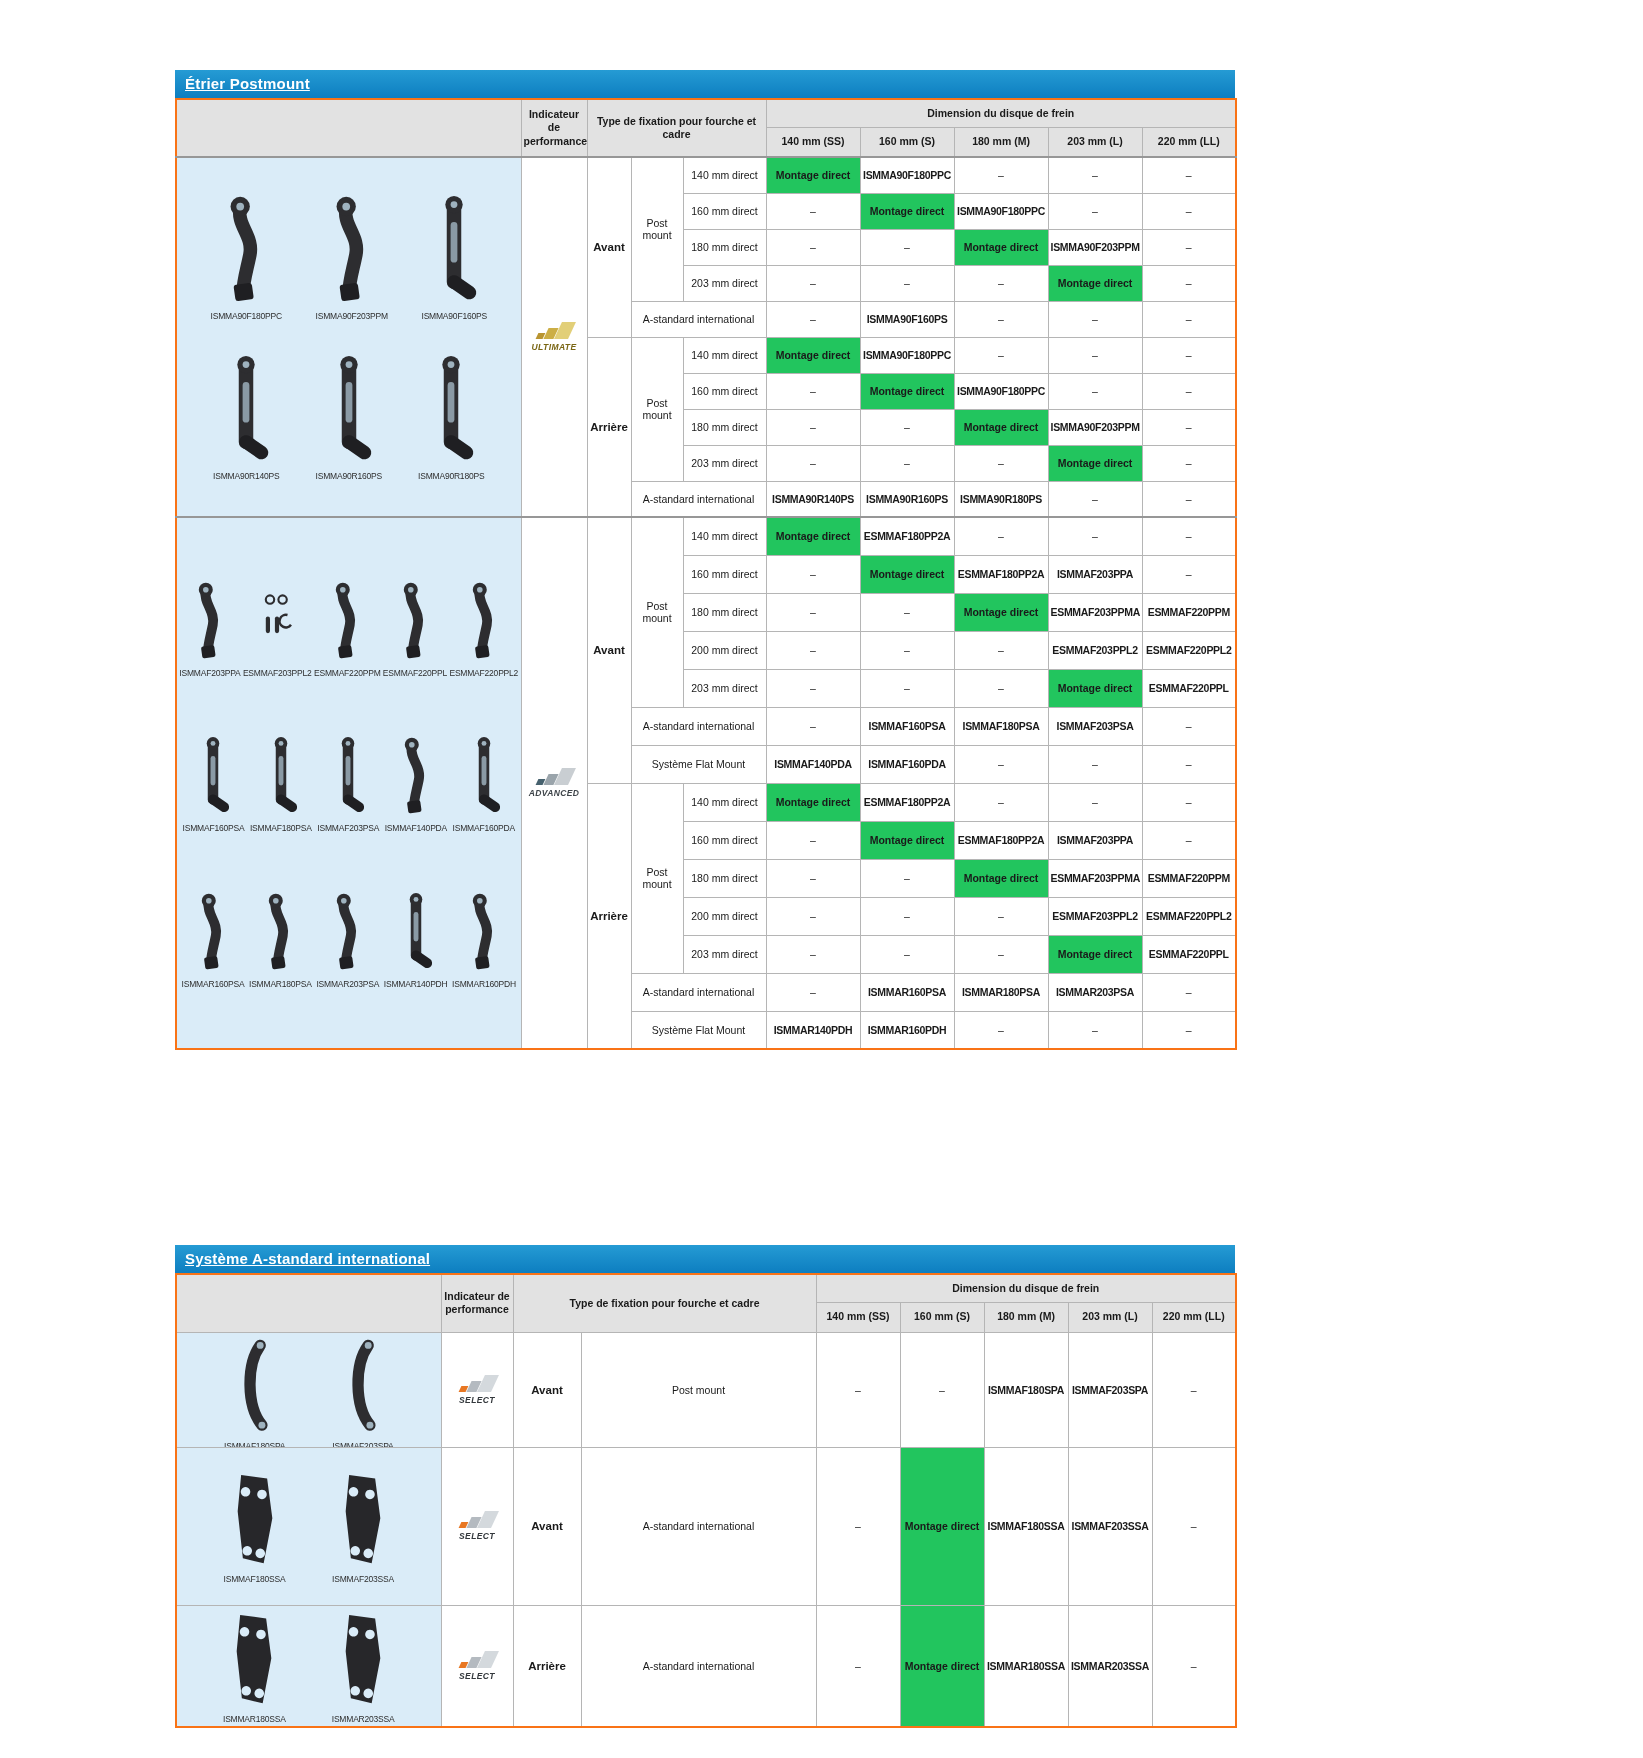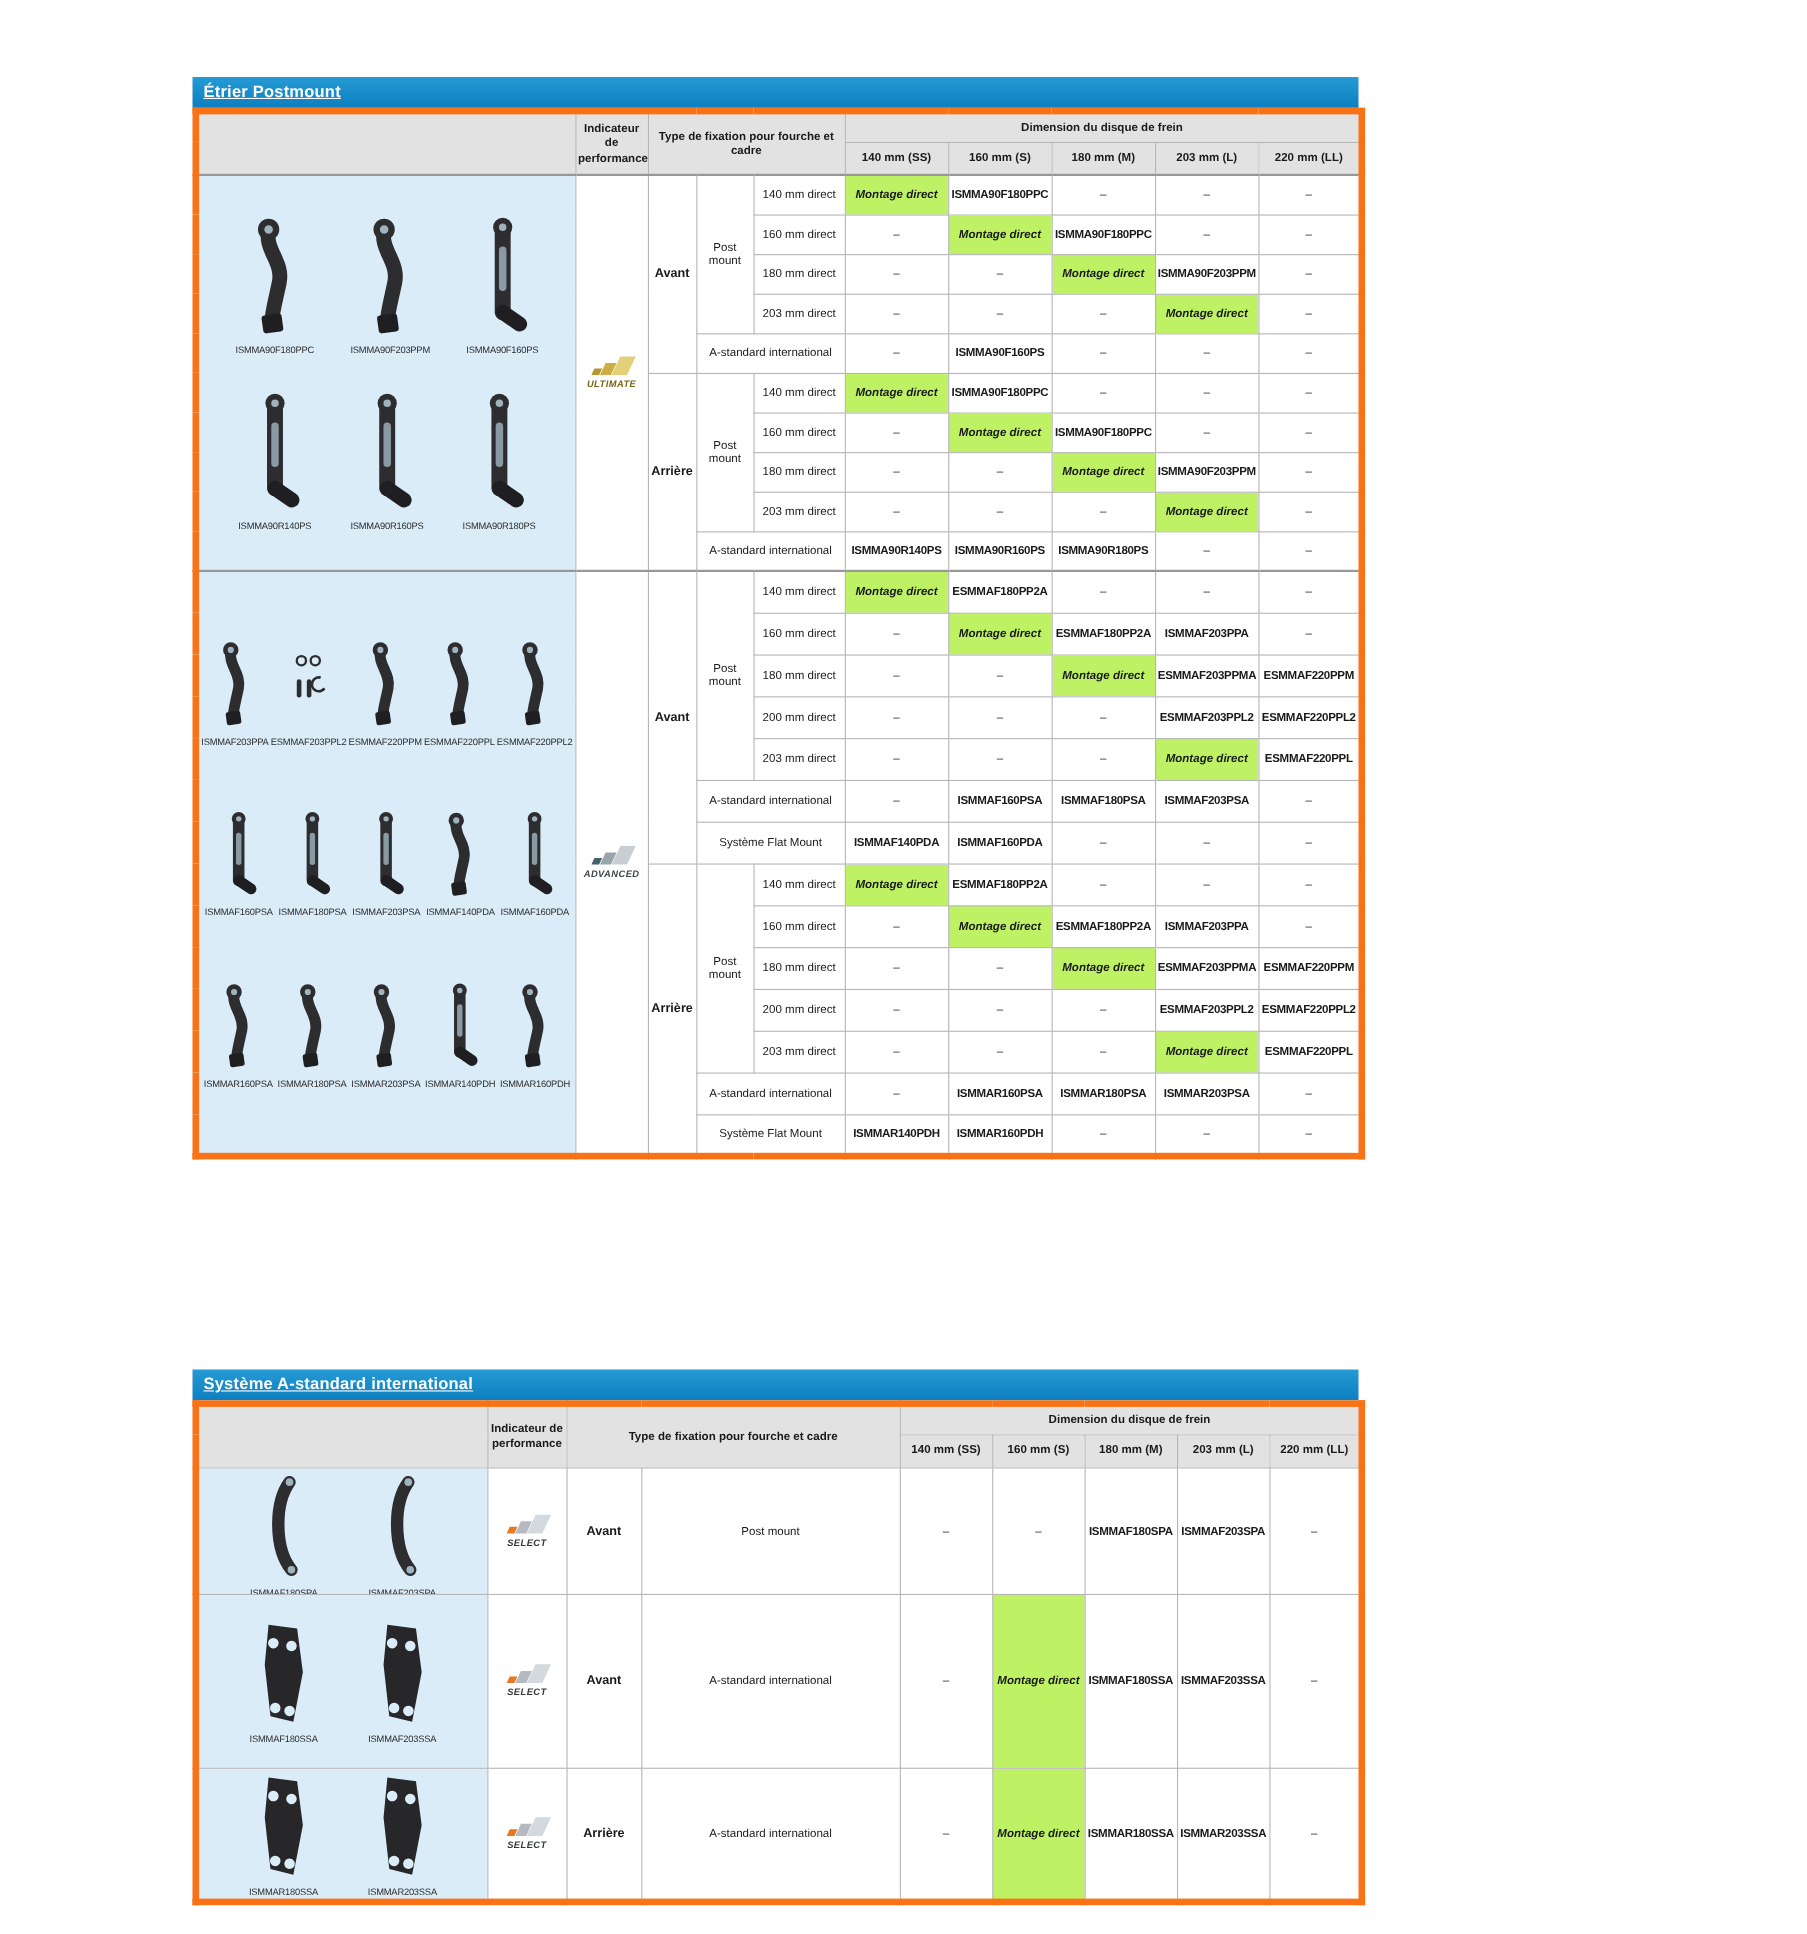--- a/index.html
+++ b/index.html
@@ -8,32 +8,32 @@
     font-family:"Liberation Sans","DejaVu Sans",sans-serif;color:#1a1a1a;
   }
   .tablewrap{position:absolute;left:175px;width:1060px;}
   #postmount{top:70px;}
   #astandard{top:1245px;}
   .title-bar{
     box-sizing:border-box;height:28px;line-height:28px;padding:0 10px;
     background:linear-gradient(180deg,#259bd4 0%,#0d7ec0 100%);
     color:#ffffff;font-weight:bold;font-size:15px;letter-spacing:.2px;text-decoration:underline;
   }
-  table{border-collapse:collapse;table-layout:fixed;width:1060px;border:6px solid #f97316;}
+  table{border-collapse:collapse;table-layout:fixed;width:1060px;border:2px solid #f97316;}
   th,td{border:1px solid #b5b5b5;text-align:center;vertical-align:middle;padding:0 2px;overflow:hidden;}
   thead th{background:#e2e2e2;font-weight:bold;font-size:10.5px;line-height:1.25;}
   thead .tier1{height:28px;}
   thead .tier2{height:30px;}
   td{font-size:10.5px;}
   .images-cell{background:#daecf8;padding:0;}
   .logo-cell{background:#ffffff;text-align:center;}
   .dir-cell{font-weight:bold;font-size:11.5px;}
   .mount-cell,.size-cell,.extra-label,.type-cell{font-size:10.5px;margin-top:33px;}
   .cell-part{font-weight:bold;letter-spacing:-0.3px;font-size:10.5px;}
-  .cell-md{font-weight:bold;background:#bef264;font-size:10.5px;font-style:italic;}
+  .cell-md{font-weight:bold;background:#22c55e;font-size:10.5px;}
   .cell-dash{font-weight:normal;}
   .group-start td{border-top:2px solid #979797;}
   .panel{display:flex;flex-direction:column;justify-content:space-evenly;align-items:stretch;}
   .prow{display:flex;justify-content:space-evenly;align-items:flex-end;}
   .part{display:flex;flex-direction:column;align-items:center;}
   .part-label{font-size:8.5px;color:#2e2e2e;margin-top:2px;white-space:nowrap;letter-spacing:-0.2px;}
   .cols3 svg{width:58px;height:116px;}
   .cols5 svg{width:42px;height:88px;}
   .cols2 svg{width:52px;height:104px;}
   .perf-logo{display:flex;flex-direction:column;align-items:center;gap:3px;}

